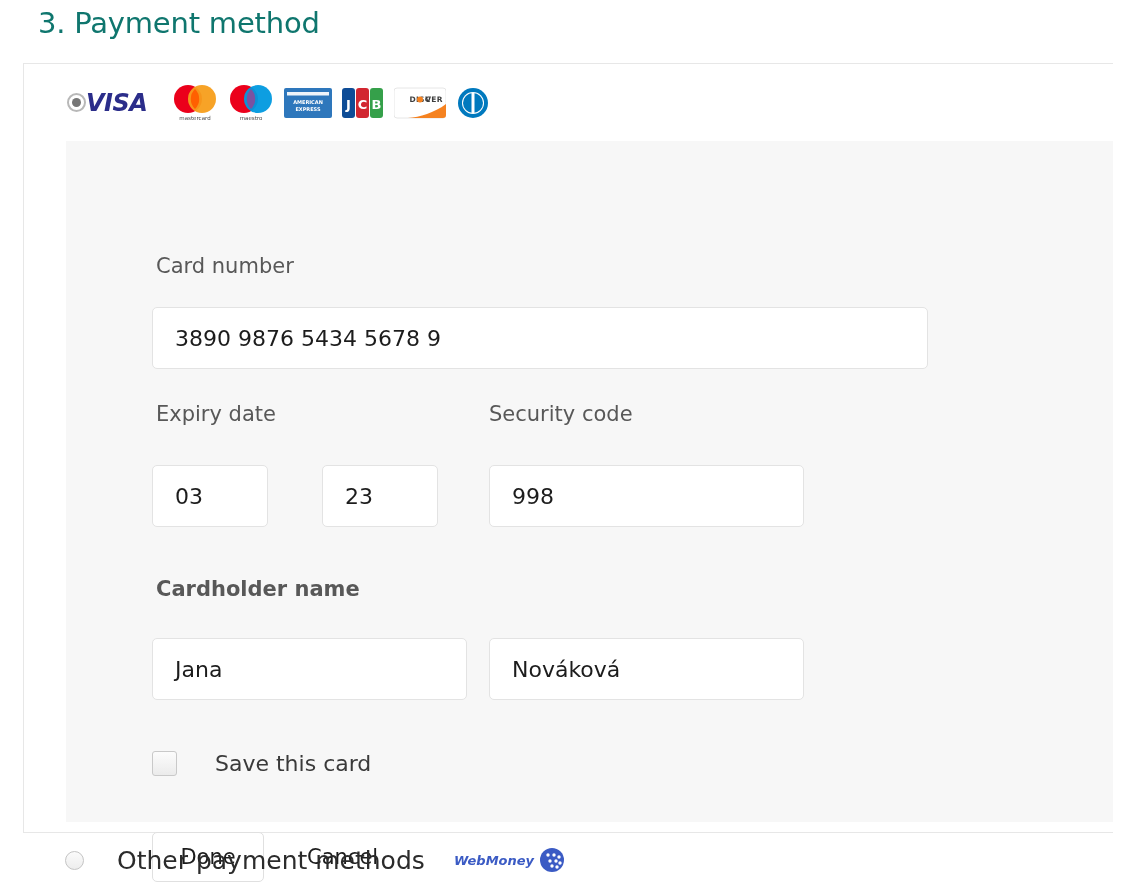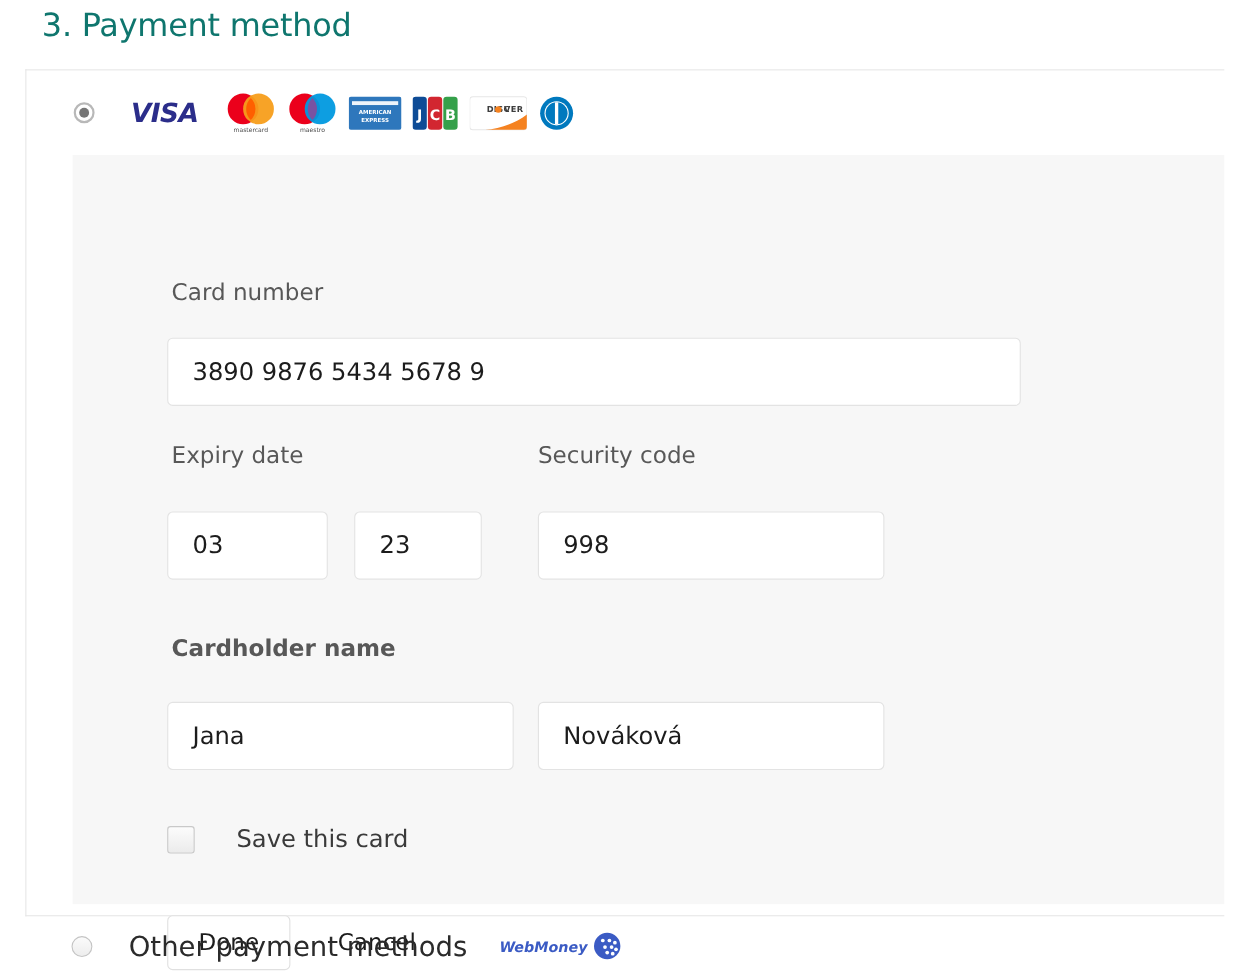--- a/index.html
+++ b/index.html
@@ -70,21 +70,20 @@
     border-radius: 50%;
     background: #767676;
   }
   .radio.unselected {
     border: 1px solid #c4c4c4;
     background: linear-gradient(#fbfbfb, #ededed);
   }
   #card-radio { margin-left: 43px; }
 
   #card-logos {
-    margin-left: 33px;
     display: flex;
     align-items: center;
     gap: 10px;
     height: 40px;
   }
   .logo { flex: 0 0 auto; display: block; }
 
   
   #card-form {
     position: absolute;
@@ -117,21 +116,21 @@
     overflow: hidden;
     white-space: nowrap;
   }
 
   
   #label-card-number   { left: 90px;  top: 113px; }
   #input-card-number   { left: 86px;  top: 166px; width: 776px; height: 62px; }
 
   #label-expiry        { left: 90px;  top: 261px; }
   #label-security      { left: 423px; top: 261px; }
-  #input-expiry-month  { left: 86px;  top: 324px; width: 146px; height: 62px; }
+  #input-expiry-month  { left: 86px;  top: 324px; width: 116px; height: 62px; }
   #expiry-separator {
     position: absolute; left: 266px; top: 324px; height: 62px;
     display: flex; align-items: center;
     font-size: 22px; color: #1c1c1c;
   }
   #input-expiry-year   { left: 256px; top: 324px; width: 116px; height: 62px; }
   #input-security-code { left: 423px; top: 324px; width: 315px; height: 62px; }
 
   #label-cardholder    { left: 90px;  top: 436px; font-weight: bold; }
   #input-first-name    { left: 86px;  top: 497px; width: 315px; height: 62px; }

